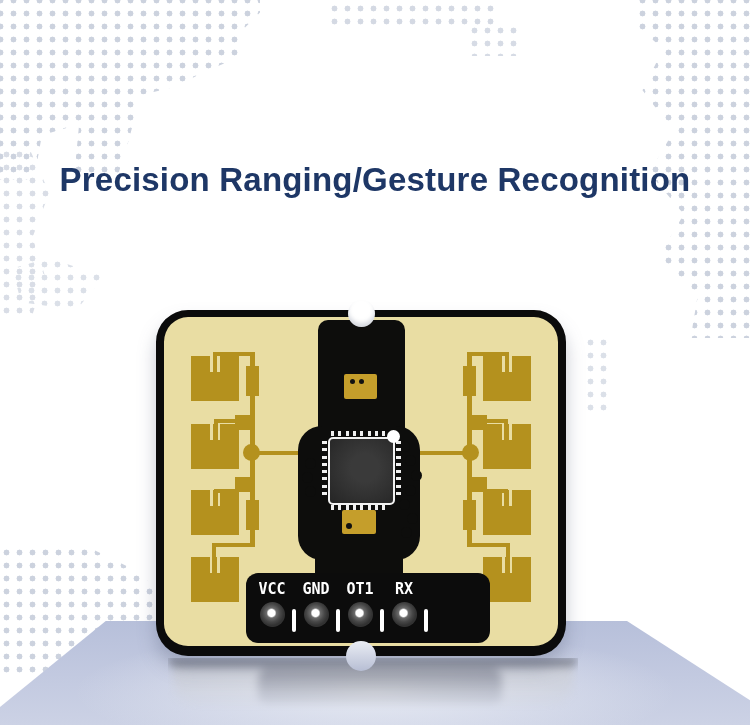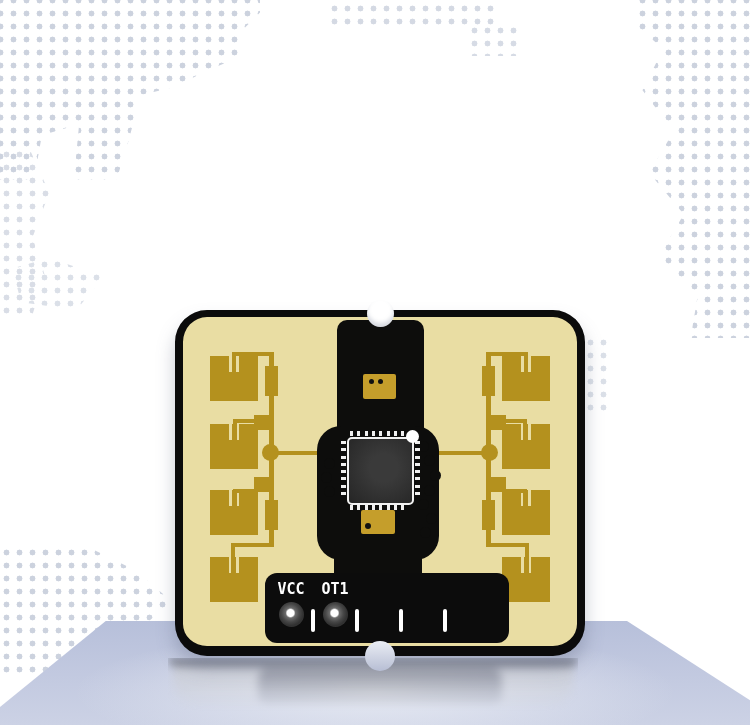--- a/index.html
+++ b/index.html
@@ -44,21 +44,21 @@
     clip-path:polygon(14.1% 8%,83.6% 8%,100% 78%,100% 100%,0 100%,0 84%);}
   #reflection{position:absolute;left:168px;top:658px;width:410px;height:58px;z-index:3;
     opacity:.5;filter:blur(4px) saturate(.35);
     -webkit-mask-image:linear-gradient(180deg,rgba(0,0,0,.85),transparent 92%);
     mask-image:linear-gradient(180deg,rgba(0,0,0,.85),transparent 92%);}
   .refl-border{position:absolute;left:0;top:0;width:410px;height:10px;background:#1d1d22;border-radius:0 0 30px 30px;}
   .refl-body{position:absolute;left:5px;top:9px;width:400px;height:44px;background:#cfc8ad;border-radius:0 0 28px 28px;}
   .refl-header{position:absolute;left:90px;top:11px;width:244px;height:38px;background:#23232a;border-radius:10px;}
 
   
-  #pcb{position:absolute;left:175px;top:310px;width:410px;height:346px;z-index:4;}
+  #pcb{position:absolute;left:156px;top:310px;width:410px;height:346px;z-index:4;}
   #board{position:absolute;left:0;top:0;right:0;bottom:0;background:#e9dda3;
          border:8px solid #0b0b0b;border-width:7px 8px 10px 8px;border-radius:32px;
          box-sizing:border-box;box-shadow:0 12px 18px rgba(92,99,126,.35);}
   .copper{position:absolute;background:#b4911e;}
   .patch{position:absolute;width:48px;height:45px;background:#b4911e;}
   .pnotch{position:absolute;left:19px;top:0;width:10px;height:16px;background:#e9dda3;}
   .pline{position:absolute;left:22px;top:0;width:4px;height:16px;background:#b4911e;}
   .junction{position:absolute;width:17px;height:17px;border-radius:50%;background:#b4911e;}
   .blackpart{position:absolute;background:#0d0d0c;}
   .bump{position:absolute;width:11px;height:11px;border-radius:50%;background:#0d0d0c;}
@@ -91,20 +91,21 @@
 
   <div class="dots" id="dots-tl"></div>
   <div class="dots" id="dots-tc"></div>
   <div class="dots" id="dots-tc2"></div>
   <div class="dots" id="dots-tr"></div>
   <div class="dots" id="dots-l1"></div>
   <div class="dots" id="dots-l2"></div>
   <div class="dots" id="dots-bl"></div>
   <div class="dots" id="dots-r2"></div>
 
+  <div class="tagline" id="tag1">Precision Ranging/Gesture Recognition</div>
 
   <div id="platform"></div>
   <div id="reflection">
     <div class="refl-border"></div>
     <div class="refl-body"></div>
     <div class="refl-header"></div>
   </div>
 
   <div id="pcb">
     <div id="board"></div>
@@ -205,21 +206,29 @@
     <div class="ticks-v" style="left:240px;top:131px"></div>
     <div id="chip"></div>
     <div id="chip-dot"></div>
 
     <div id="pin-header">
       <div class="pin">
         <span class="pin-label">VCC</span>
         <span class="pin-pad"></span>
       </div>
       <div class="pin">
+        <span class="pin-label">GND</span>
+        <span class="pin-pad"></span>
+      </div>
+      <div class="pin">
         <span class="pin-label">OT1</span>
+        <span class="pin-pad"></span>
+      </div>
+      <div class="pin">
+        <span class="pin-label">RX</span>
         <span class="pin-pad"></span>
       </div>
       <div class="pin-divider" style="left:46px"></div>
       <div class="pin-divider" style="left:90px"></div>
       <div class="pin-divider" style="left:134px"></div>
       <div class="pin-divider" style="left:178px"></div>
     </div>
 
     <div id="notch-top"></div>
     <div id="notch-bottom"></div>

